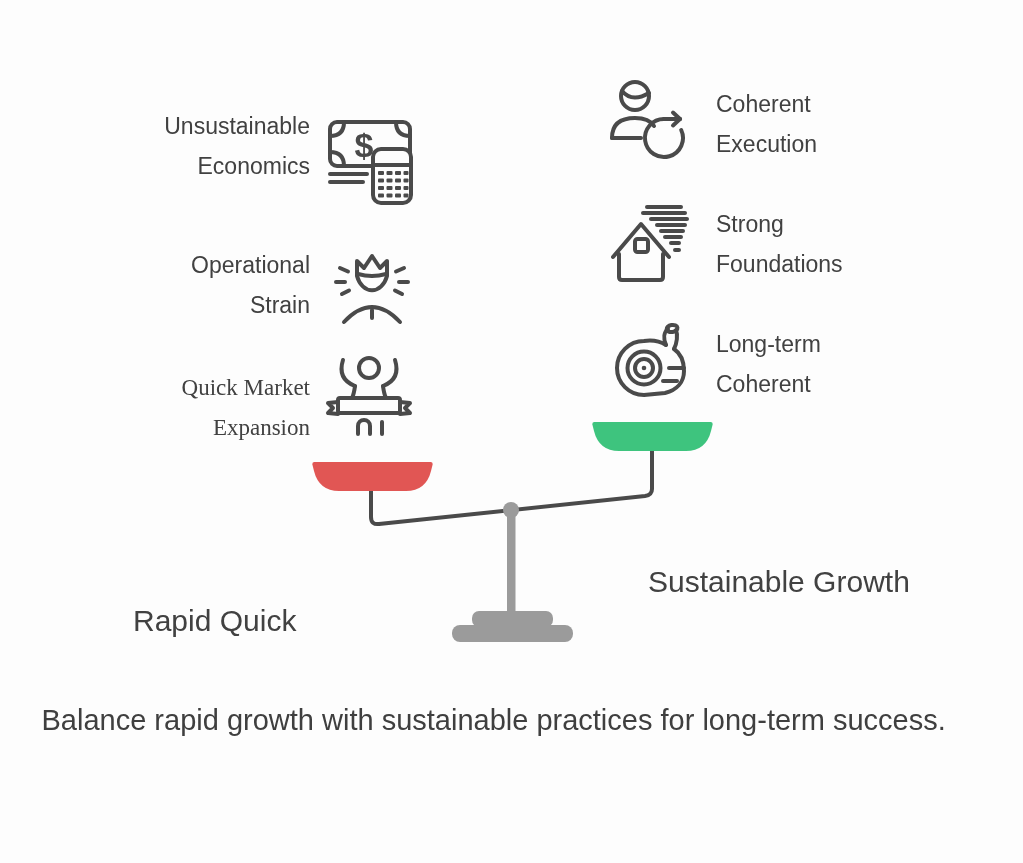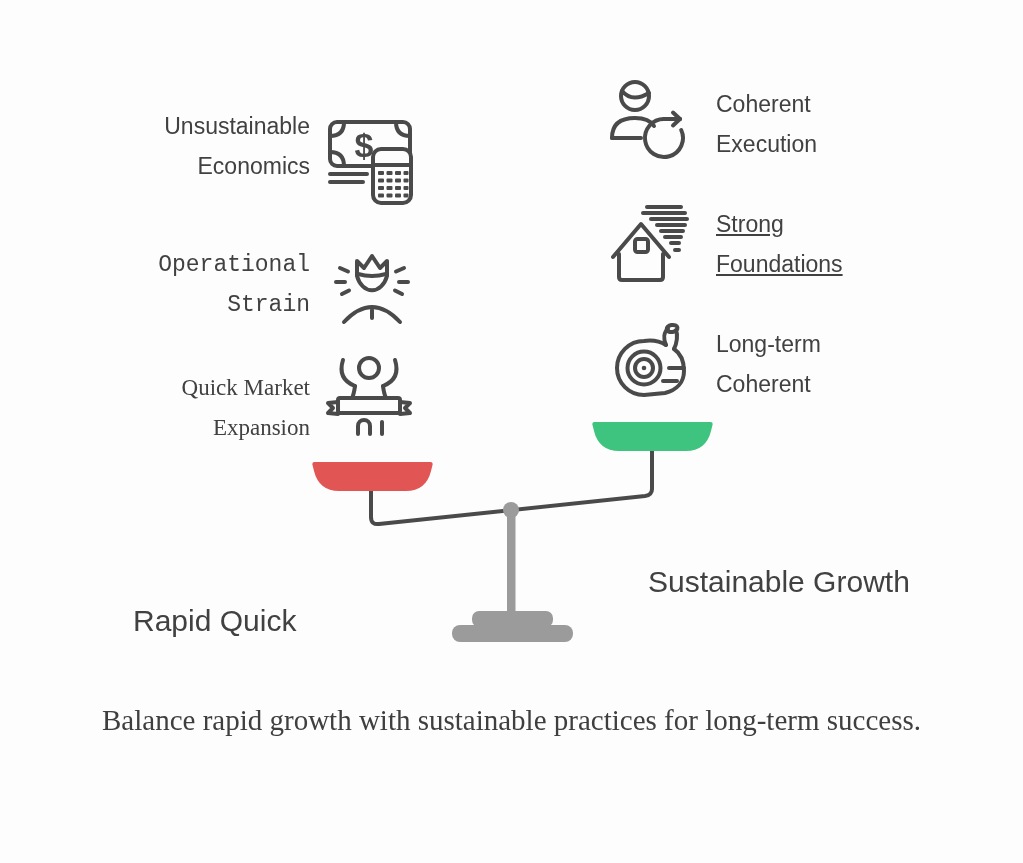--- a/index.html
+++ b/index.html
@@ -13,21 +13,21 @@
   .item-label{
     font-size:23px;line-height:40px;white-space:pre-line;
     color:#414141;
   }
   .left-label{right:713px;text-align:right;}
   .right-label{left:716px;text-align:left;}
   .icon{width:90px;height:90px;}
   .icon svg{width:100%;height:100%;display:block;}
   .side-label{font-size:30px;color:#414141;}
   .caption{
-    left:0;right:0;top:701px;text-align:center;font-family:Liberation Serif, serif;
+    left:0;right:0;top:701px;text-align:left;
   }
   .caption-inner{
     max-width:940px;margin:0 auto;
     font-size:29px;line-height:39px;color:#3f3f3f;
   }
   .stroke-ic{stroke:#4a4a4a;stroke-width:4;fill:none;stroke-linecap:round;stroke-linejoin:round;}
   .fill-ic{fill:#4a4a4a;stroke:none;}
   .white-fill{fill:#fdfdfd;}
 </style>
 </head>
@@ -66,21 +66,21 @@
           <rect x="70" y="71" width="6" height="4" rx="1"></rect>
           <rect x="78.5" y="71" width="5" height="4" rx="1"></rect>
         <rect x="53" y="78.5" width="6" height="4" rx="1"></rect>
           <rect x="61.5" y="78.5" width="6" height="4" rx="1"></rect>
           <rect x="70" y="78.5" width="6" height="4" rx="1"></rect>
           <rect x="78.5" y="78.5" width="5" height="4" rx="1"></rect>
       </g>
     </svg>
   </div>
 
-  <div class="abs item-label left-label" style="top:245px;font-family:Liberation Mono, monospace;">Operational
+  <div class="abs item-label left-label" style="top:245px;">Operational
 Strain</div>
   <div class="abs icon" style="left:327px;top:236px;">
     <svg viewBox="0 0 90 90">
       <g class="stroke-ic">
         <path d="M30,40 V25 L37,32 L45,20 L53,32 L60,25 V40 A16,22 0 0 1 30,40 Z"></path>
         <path d="M31,38 Q45,42 59,38"></path>
         <path d="M17,86 Q45,56 73,86"></path>
         <path d="M45,74 V82"></path>
         <path d="M13,32 L21,35.5"></path>
         <path d="M9,46 H18"></path>
@@ -120,21 +120,21 @@
         <path d="M7,63 Q7,43 30,43 Q44,43 49,51"></path>
         <path d="M7,63 H36"></path>
         <path d="M59,44 A19,19 0 1 0 76.2,55"></path>
         <path d="M59,44 H75"></path>
         <path d="M75,44 L68,37.5"></path>
         <path d="M75,44 L68,50.5"></path>
       </g>
     </svg>
   </div>
 
-  <div class="abs item-label right-label" style="top:204px;text-decoration:underline;">Strong
+  <div class="abs item-label right-label" style="top:204px;">Strong
 Foundations</div>
   <div class="abs icon" style="left:605px;top:193px;">
     <svg viewBox="0 0 90 90">
       <g class="stroke-ic">
         <path d="M42,14 H76"></path>
         <path d="M38,20 H80"></path>
         <path d="M46,26 H82"></path>
         <path d="M52,32 H80"></path>
         <path d="M56,38 H78"></path>
         <path d="M60,44 H76"></path>

